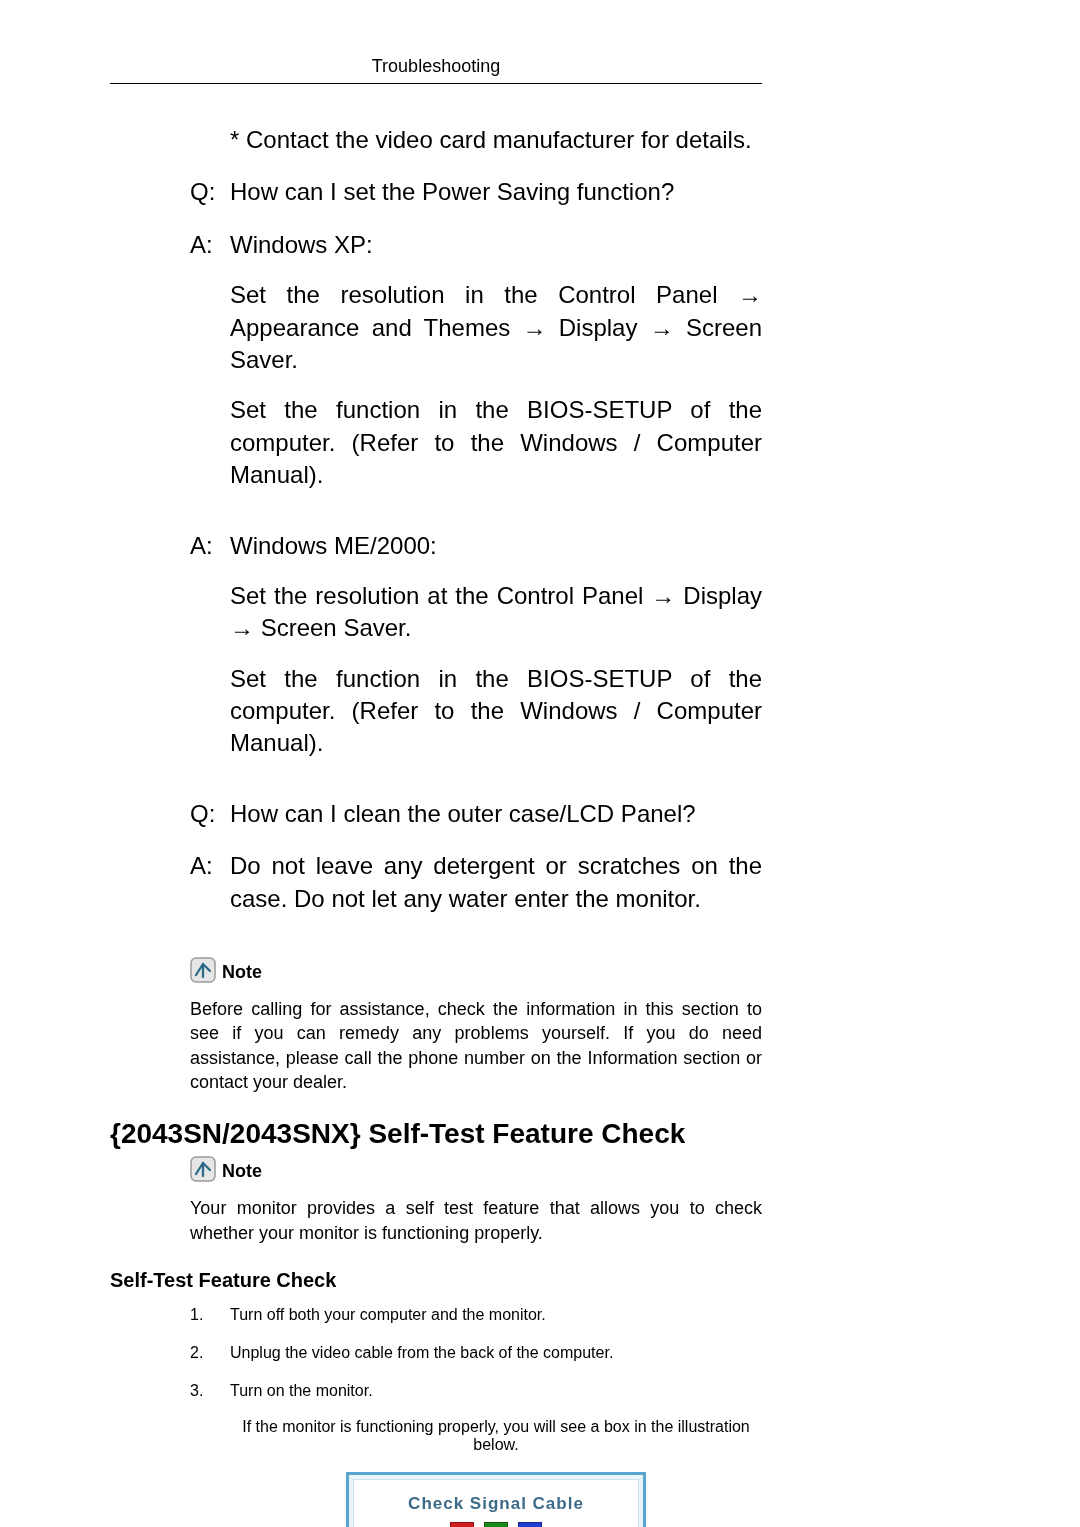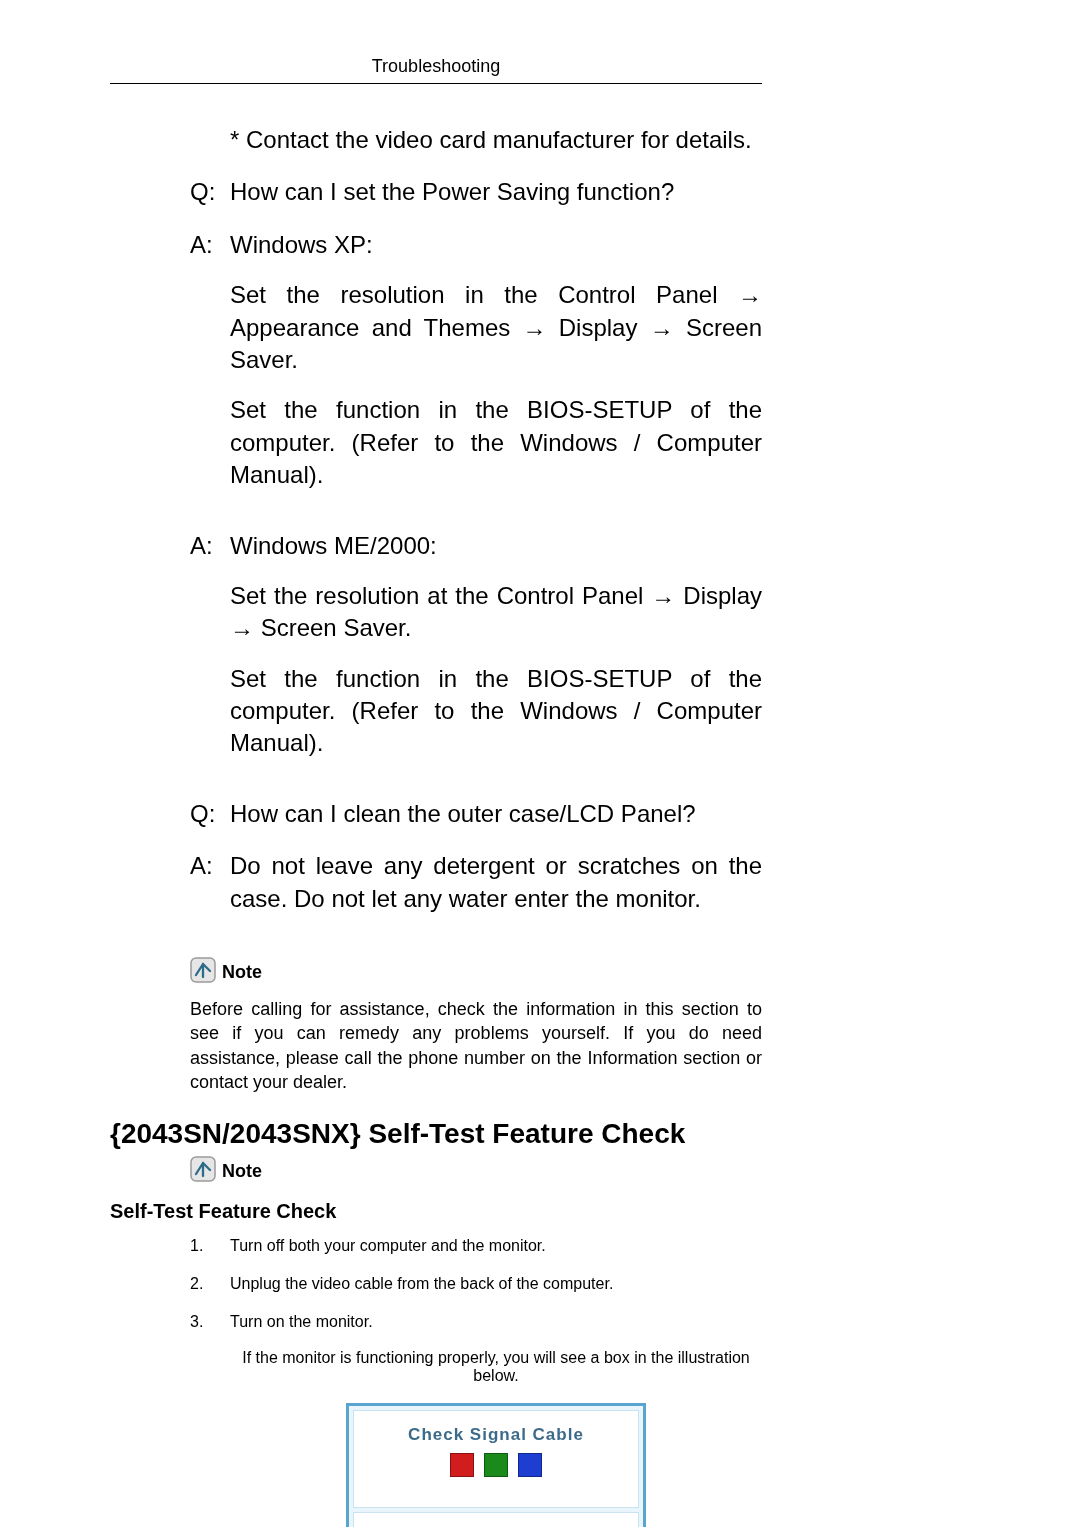--- a/index.html
+++ b/index.html
@@ -203,20 +203,21 @@
 
   <div class="section-heading">{2043SN/2043SNX} Self-Test Feature Check</div>
 
   <div class="note-line" style="padding-left:80px; margin-top:4px;">
     <svg class="note-icon" viewBox="0 0 26 26">
       <rect x="1" y="1" width="24" height="24" rx="5" fill="#e6e6e6" stroke="#9b9b9b" stroke-width="1.5"></rect>
       <path d="M6 18 L13 7 M13 7 L20 14 M13 7 L13 20" stroke="#2d6b8a" stroke-width="2.3" fill="none" stroke-linecap="round"></path>
     </svg>
     <span class="note-text">Note</span>
   </div>
+  <div class="body-para" style="padding-left:80px;">Your monitor provides a self test feature that allows you to check whether your monitor is functioning properly.</div>
 
   <div class="subsection-heading">Self-Test Feature Check</div>
 
   <div class="ol-row">
     <div class="num-col">1.</div>
     <div class="ol-text-col">Turn off both your computer and the monitor.</div>
   </div>
 
   <div class="ol-row">
     <div class="num-col">2.</div>

